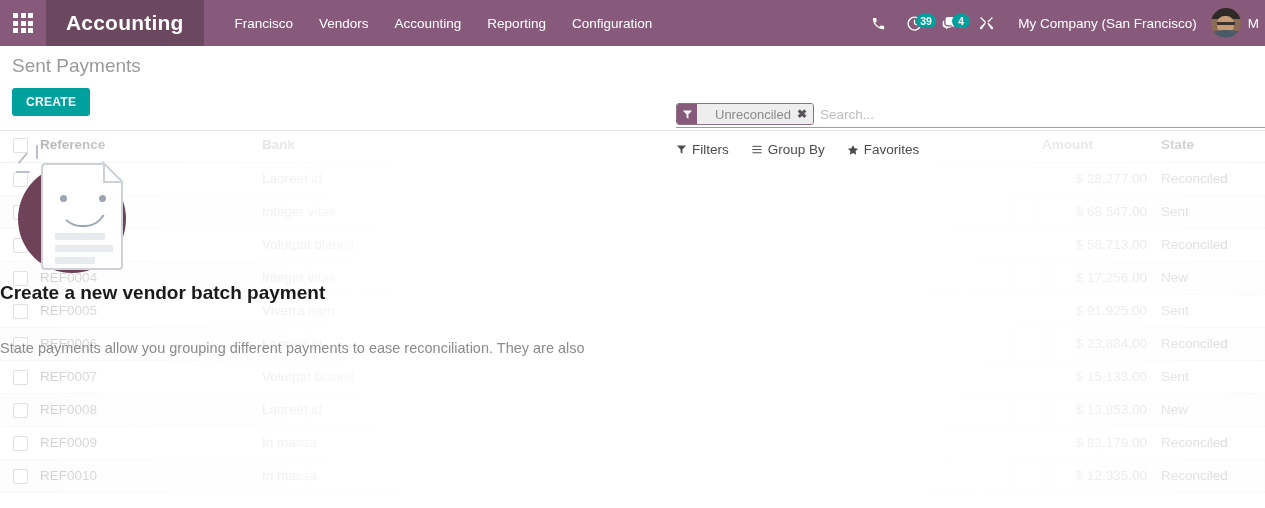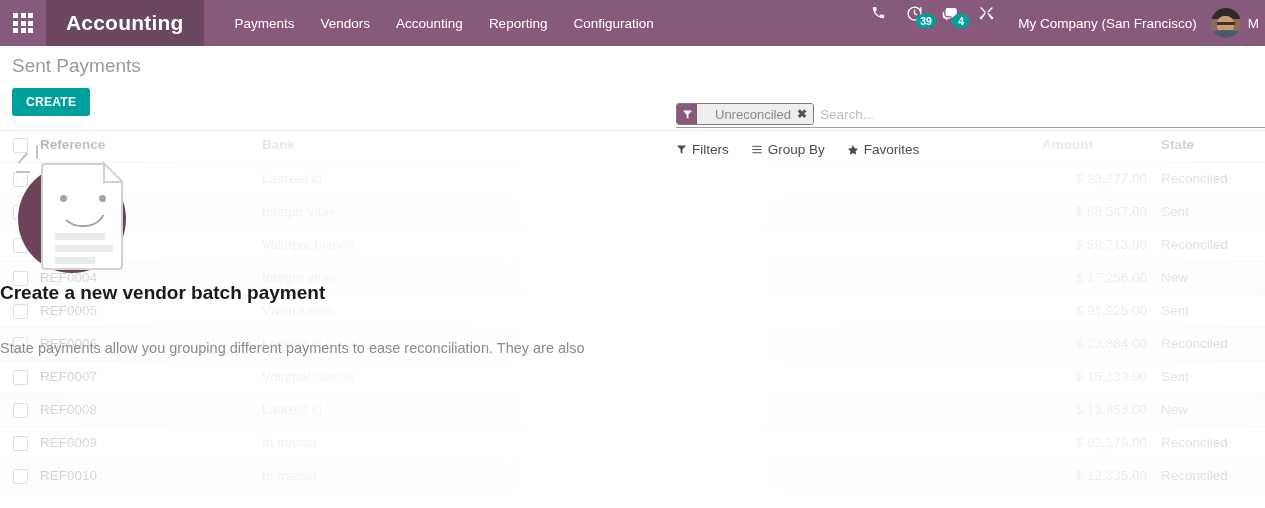--- a/index.html
+++ b/index.html
@@ -63,21 +63,21 @@
 
   .nav-right {
     margin-left: auto;
     display: flex; align-items: center;
     height: 46px;
     padding-right: 0;
   }
   .nav-icon {
     position: relative;
     width: 36px; height: 36px;
-    display: flex; align-items: flex-start; justify-content: center;
+    display: flex; align-items: center; justify-content: center;
     cursor: pointer;
   }
   .nav-icon svg { display: block; }
   .badge {
     position: absolute;
     top: 9px; left: 20px;
     background: #00A09D;
     color: #ffffff;
     border-radius: 9px;
     font-size: 10.5px;
@@ -408,21 +408,21 @@
         <i></i>
         <i></i>
         <i></i>
         <i></i>
     </div>
   </div>
 
   <div class="brand">Accounting</div>
 
   <nav class="menu">
-    <div class="menu-item">Payments</div>
+    <div class="menu-item">Francisco</div>
     <div class="menu-item">Vendors</div>
     <div class="menu-item">Accounting</div>
     <div class="menu-item">Reporting</div>
     <div class="menu-item">Configuration</div>
   </nav>
 
   <div class="nav-right">
 
     <div class="nav-icon">
       <svg width="15" height="15" viewBox="0 0 24 24">

